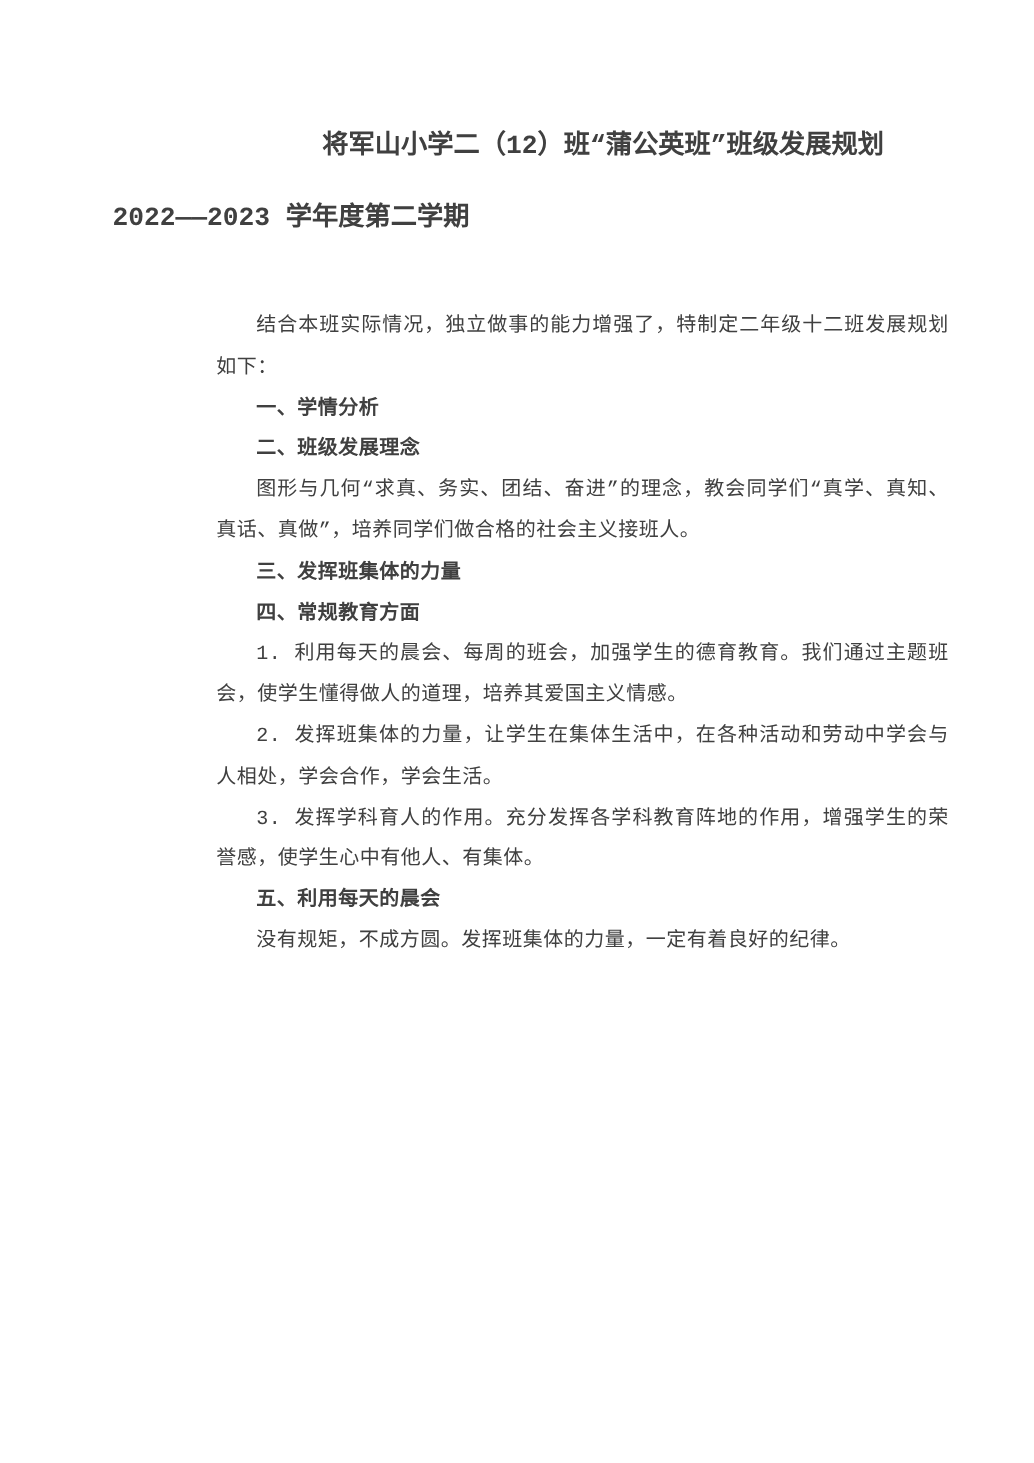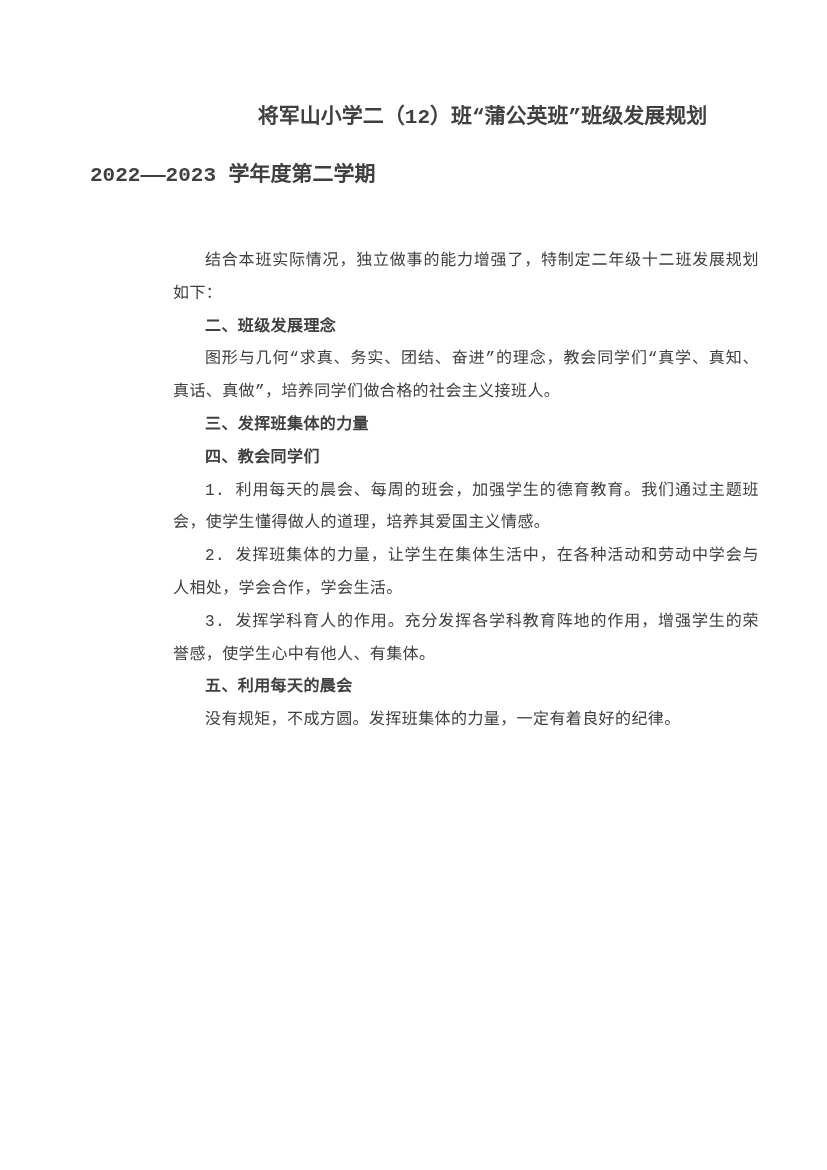--- a/index.html
+++ b/index.html
@@ -65,27 +65,28 @@
 <div class="page">
 
   <div class="doc-title">将军山小学二（12）班“蒲公英班”班级发展规划</div>
 
   <div class="doc-subtitle">2022——2023 学年度第二学期</div>
 
   <div class="doc-body">
 
     <p class="para">结合本班实际情况，独立做事的能力增强了，特制定二年级十二班发展规划如下：</p>
 
+    <p class="heading">一、学情分析</p>
 
     <p class="heading">二、班级发展理念</p>
     <p class="para">图形与几何“求真、务实、团结、奋进”的理念，教会同学们“真学、真知、真话、真做”，培养同学们做合格的社会主义接班人。</p>
 
     <p class="heading">三、发挥班集体的力量</p>
 
-    <p class="heading">四、教会同学们</p>
+    <p class="heading">四、常规教育方面</p>
     <p class="para">1. 利用每天的晨会、每周的班会，加强学生的德育教育。我们通过主题班会，使学生懂得做人的道理，培养其爱国主义情感。</p>
     <p class="para">2. 发挥班集体的力量，让学生在集体生活中，在各种活动和劳动中学会与人相处，学会合作，学会生活。</p>
     <p class="para">3. 发挥学科育人的作用。充分发挥各学科教育阵地的作用，增强学生的荣誉感，使学生心中有他人、有集体。</p>
 
     <p class="heading">五、利用每天的晨会</p>
     <p class="para">没有规矩，不成方圆。发挥班集体的力量，一定有着良好的纪律。</p>
 
   </div>
 </div>
 

